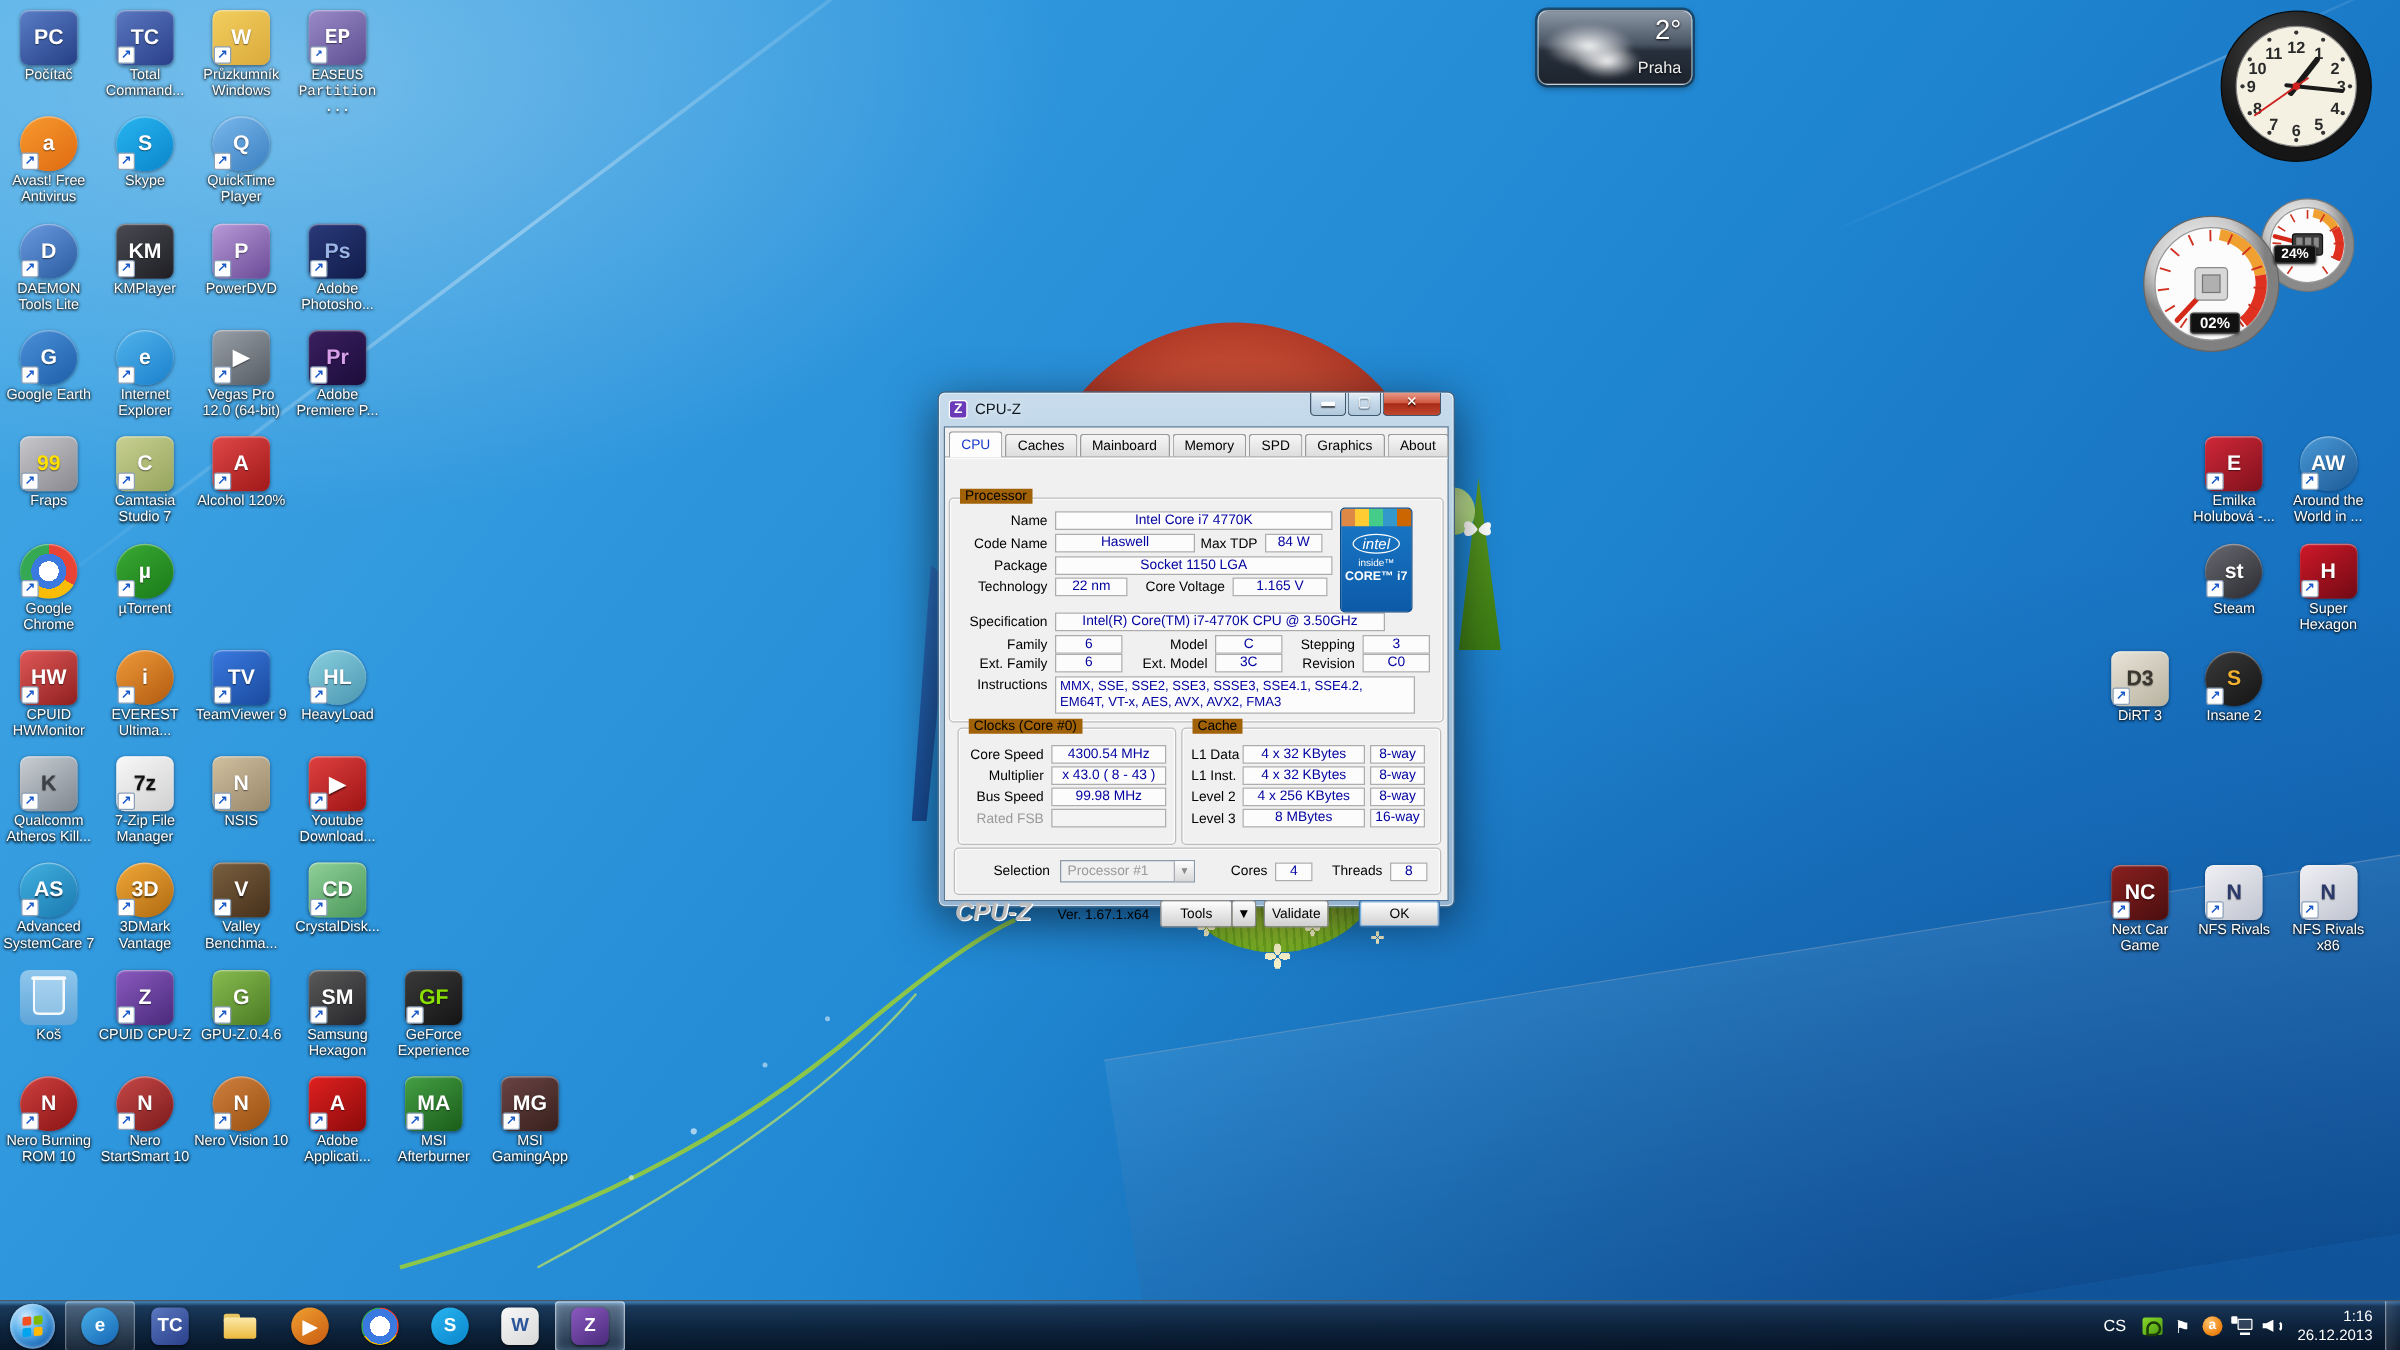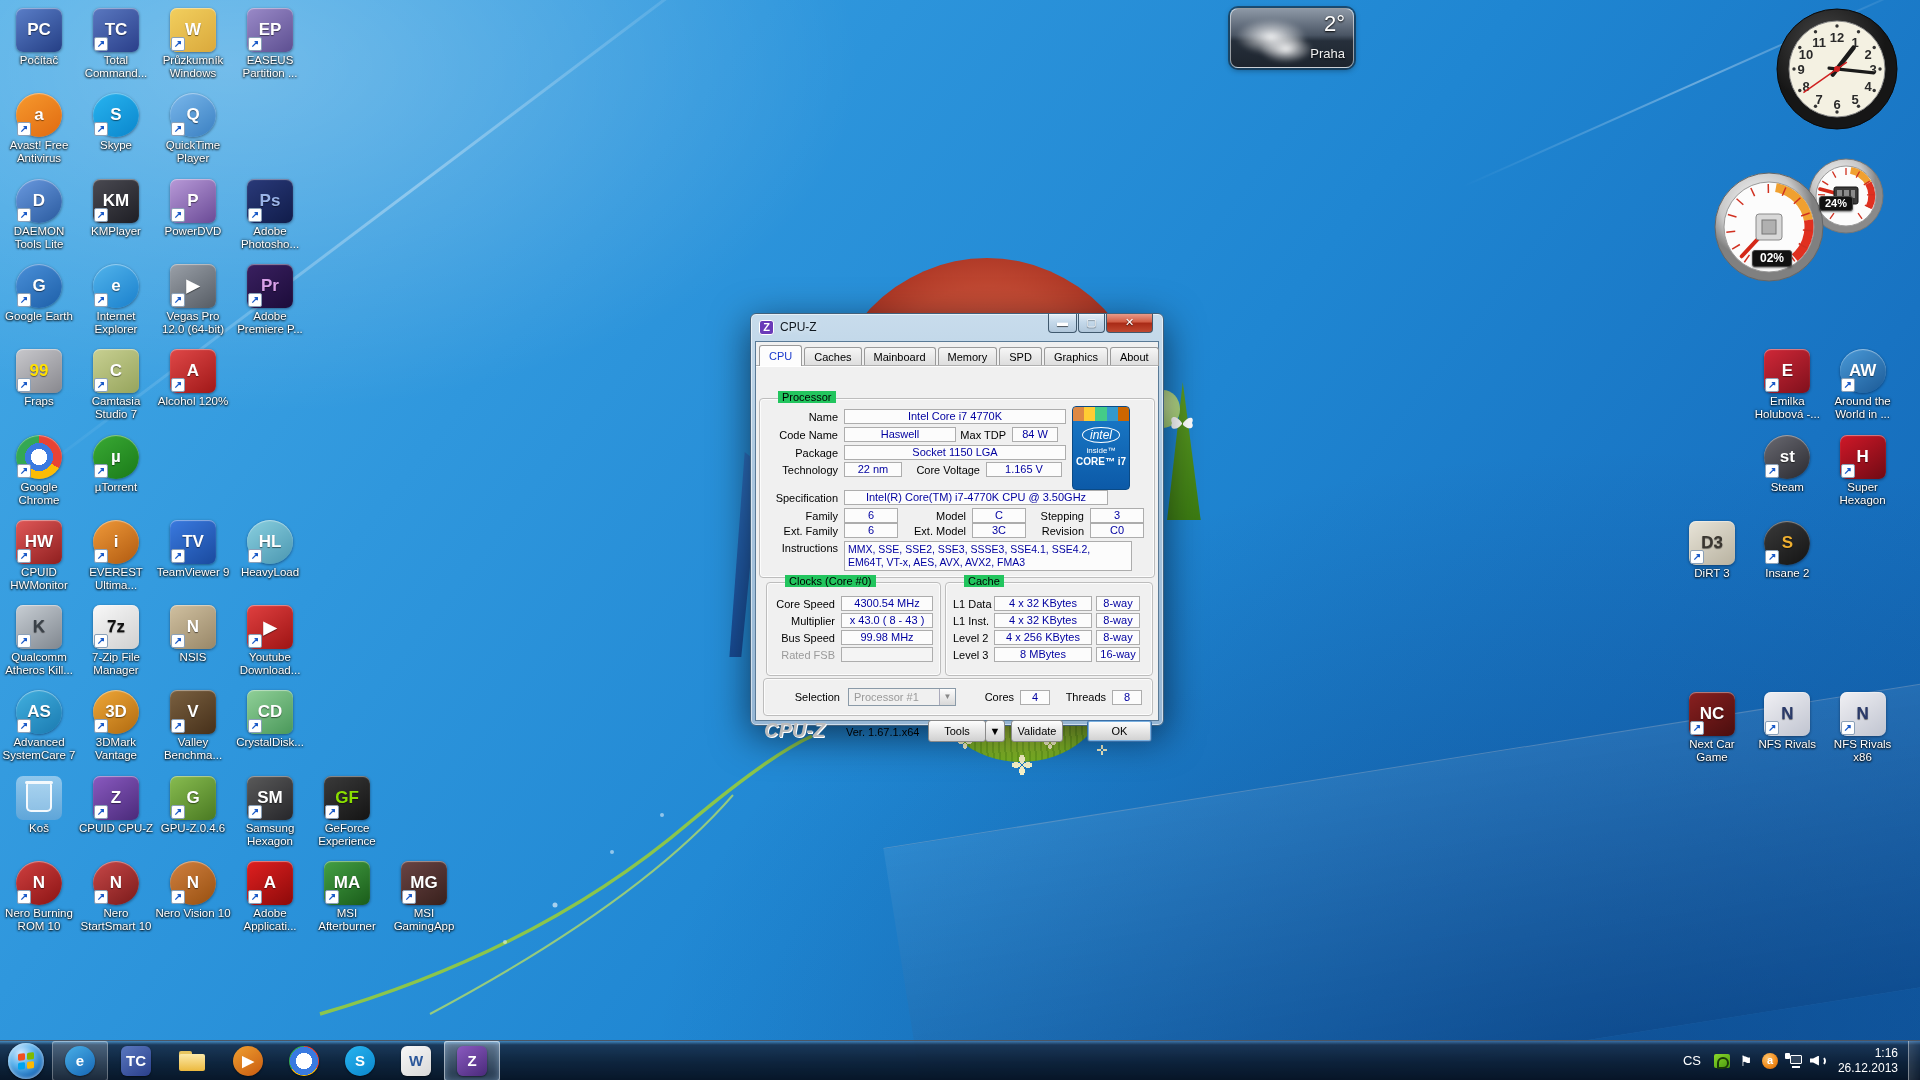--- a/index.html
+++ b/index.html
@@ -86,21 +86,21 @@
   #cpuz-client{position:absolute; left:4px; right:4px; top:27px; bottom:4px; background:#f0f0f0;
     border:1px solid #5a7a96; font-size:11px;}
   
   #cpuz-tabs{position:absolute; left:3px; top:4px; height:20px; display:flex; align-items:flex-end;}
   .tab{height:19px; padding:0 9px; line-height:19px; margin-right:2px; font-size:11px; color:#000;
     background:linear-gradient(180deg,#f6f6f6,#dcdcdc); border:1px solid #9a9a9a; border-bottom:none;
     border-radius:3px 3px 0 0; cursor:default;}
   .tab.active{background:#fdfdfd; color:#1a3acc; height:21px; line-height:21px; position:relative; z-index:2;}
   #tab-panel{position:absolute; left:0; right:0; top:24px; bottom:0; border-top:1px solid #fff; box-shadow:0 -1px 0 #b0b0b0;}
   .gb{position:absolute; border:1px solid #bdbdbd; border-radius:4px; box-shadow:inset 0 0 0 1px rgba(255,255,255,.8);}
-  .gb-label{position:absolute; top:-8px; left:18px; background:#22c55e; padding:0 4px; font-size:11px; color:#000;}
+  .gb-label{position:absolute; top:-8px; left:8px; background:#a16207; padding:0 4px; font-size:11px; color:#000;}
   #gb-proc{left:3px; top:31px; width:396px; height:180px;}
   #gb-clocks{left:10px; top:215px; width:175px; height:94px;}
   #gb-cache{left:189px; top:215px; width:208px; height:94px;}
   #sel-box{left:7px; top:311px; width:390px; height:38px; border:1px solid #bdbdbd; border-radius:4px;
     box-shadow:inset 0 0 0 1px rgba(255,255,255,.8); position:absolute;}
   .prow{position:absolute; left:0; right:2px; height:15px; display:flex; align-items:center; font-size:11px;}
   .plab{width:84px; text-align:right; padding-right:6px; color:#000; flex:none;}
   .pf{border:1px solid #adadad; background:#fcfcfc; color:#0000a0; text-align:center; height:15px;
       line-height:13px; flex:none; font-size:11px; overflow:hidden; white-space:nowrap;}
   .lab2{text-align:right; padding-right:6px; flex:none;}
@@ -226,21 +226,21 @@
       </div>
       <div class="lbl">Total Command...</div>
     </div>
     <div class="dicon" style="left: 155px; top: 8px;">
       <div class="ic" style="background: linear-gradient(145deg, rgb(242, 207, 94), rgb(218, 169, 60));">
         <span class="g">W</span>
         <span class="sc">↗</span>
       </div>
       <div class="lbl">Průzkumník Windows</div>
     </div>
-    <div class="dicon" style="left: 232px; top: 8px;">
+    <div class="dicon" style="left: 232px; top: 8px; font-family: Liberation Mono, monospace;">
       <div class="ic" style="background: linear-gradient(145deg, rgb(154, 138, 200), rgb(93, 79, 145));">
         <span class="g">EP</span>
         <span class="sc">↗</span>
       </div>
       <div class="lbl">EASEUS Partition ...</div>
     </div>
     <div class="dicon" style="left: 1px; top: 93.3px;">
       <div class="ic round" style="background: linear-gradient(145deg, rgb(247, 154, 46), rgb(224, 106, 16));">
         <span class="g">a</span>
         <span class="sc">↗</span>

